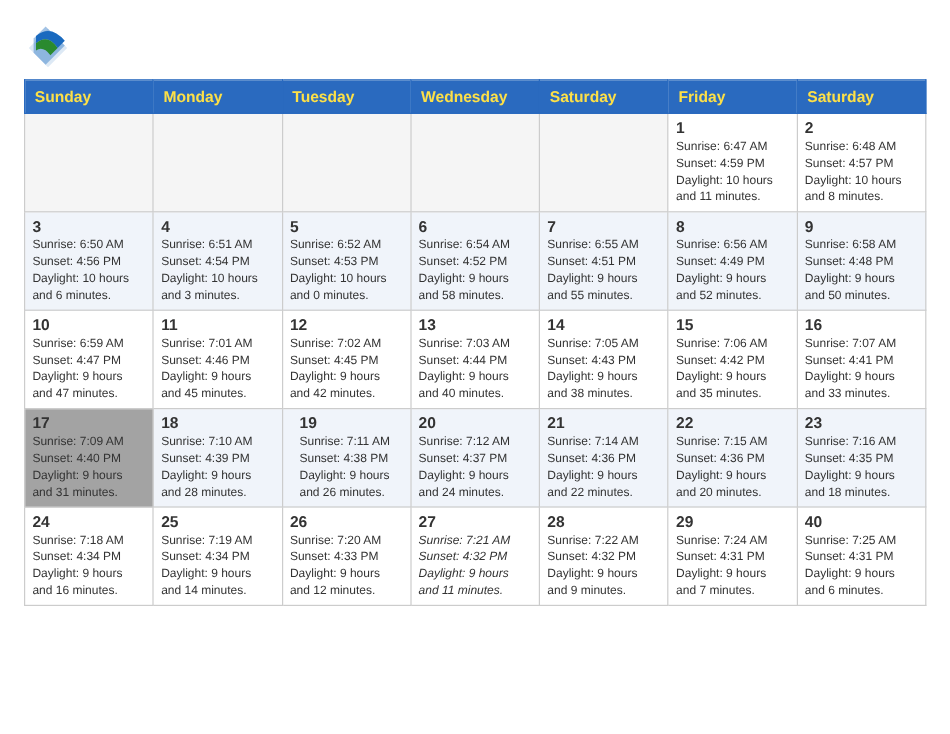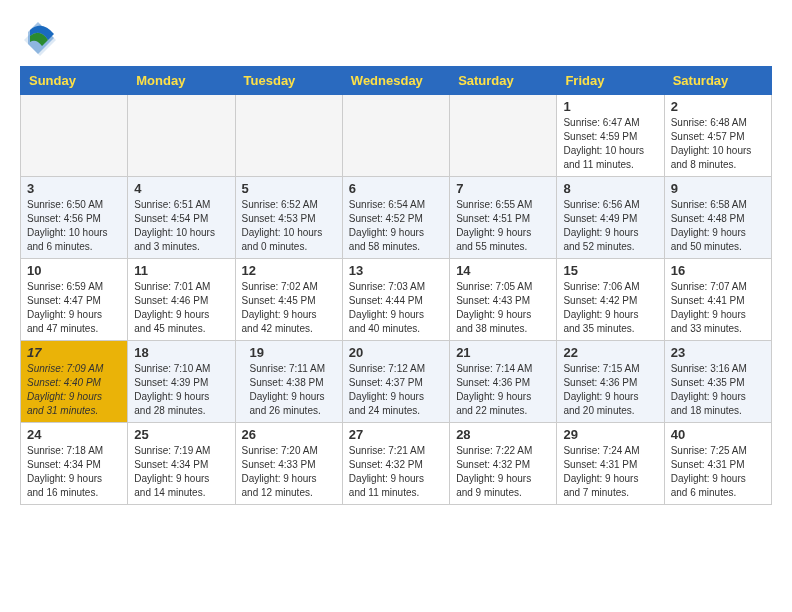--- a/index.html
+++ b/index.html
@@ -229,21 +229,21 @@
 Daylight: 9 hours and 35 minutes.</div>
         </td>
         <td>
           <span class="day-number">16</span>
           <div class="day-info" style="white-space: pre-line;">Sunrise: 7:07 AM
 Sunset: 4:41 PM
 Daylight: 9 hours and 33 minutes.</div>
         </td>
       </tr>
       <tr>
-        <td style="background: #eab308; font-style: italic;">
+        <td style="background: #a3a3a3;">
           <span class="day-number">17</span>
           <div class="day-info" style="white-space: pre-line;">Sunrise: 7:09 AM
 Sunset: 4:40 PM
 Daylight: 9 hours and 31 minutes.</div>
         </td>
         <td style="background: rgb(240, 244, 250);">
           <span class="day-number">18</span>
           <div class="day-info" style="white-space: pre-line;">Sunrise: 7:10 AM
 Sunset: 4:39 PM
 Daylight: 9 hours and 28 minutes.</div>
@@ -267,21 +267,21 @@
 Daylight: 9 hours and 22 minutes.</div>
         </td>
         <td style="background: rgb(240, 244, 250);">
           <span class="day-number">22</span>
           <div class="day-info" style="white-space: pre-line;">Sunrise: 7:15 AM
 Sunset: 4:36 PM
 Daylight: 9 hours and 20 minutes.</div>
         </td>
         <td style="background: rgb(240, 244, 250);">
           <span class="day-number">23</span>
-          <div class="day-info" style="white-space: pre-line;">Sunrise: 3:16 AM
+          <div class="day-info" style="white-space: pre-line;">Sunrise: 7:16 AM
 Sunset: 4:35 PM
 Daylight: 9 hours and 18 minutes.</div>
         </td>
       </tr>
       <tr>
         <td>
           <span class="day-number">24</span>
           <div class="day-info" style="white-space: pre-line;">Sunrise: 7:18 AM
 Sunset: 4:34 PM
 Daylight: 9 hours and 16 minutes.</div>
@@ -293,21 +293,21 @@
 Daylight: 9 hours and 14 minutes.</div>
         </td>
         <td>
           <span class="day-number">26</span>
           <div class="day-info" style="white-space: pre-line;">Sunrise: 7:20 AM
 Sunset: 4:33 PM
 Daylight: 9 hours and 12 minutes.</div>
         </td>
         <td>
           <span class="day-number">27</span>
-          <div class="day-info" style="white-space: pre-line;">Sunrise: 7:21 AM
+          <div class="day-info" style="white-space: pre-line; font-style: italic;">Sunrise: 7:21 AM
 Sunset: 4:32 PM
 Daylight: 9 hours and 11 minutes.</div>
         </td>
         <td>
           <span class="day-number">28</span>
           <div class="day-info" style="white-space: pre-line;">Sunrise: 7:22 AM
 Sunset: 4:32 PM
 Daylight: 9 hours and 9 minutes.</div>
         </td>
         <td>

